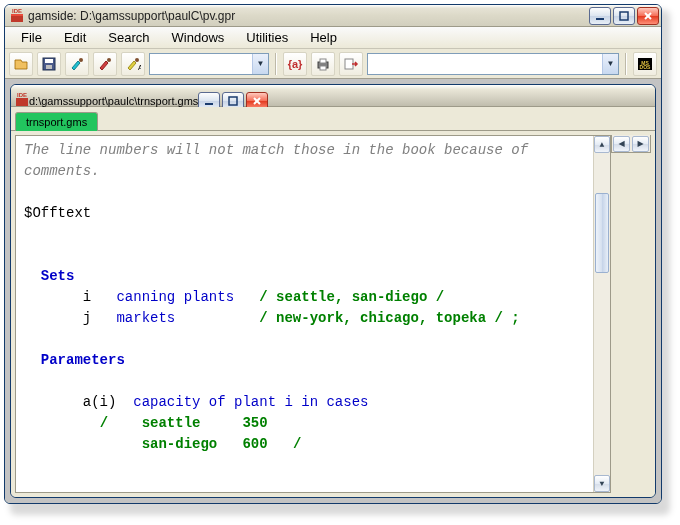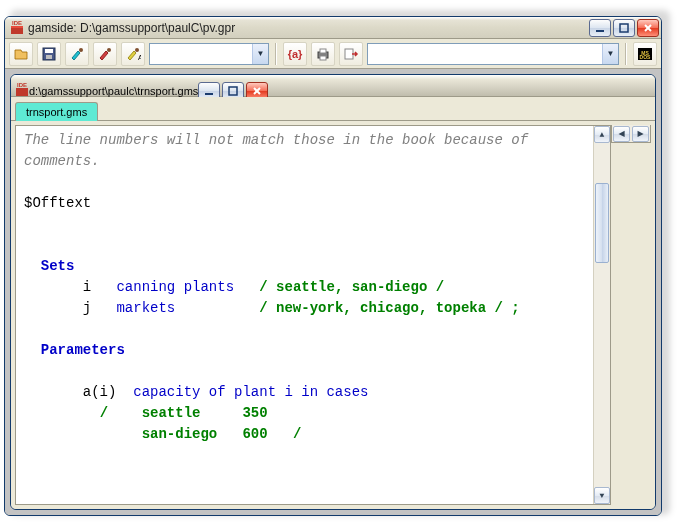--- a/index.html
+++ b/index.html
@@ -23,21 +23,20 @@
   .outer-window {
     position: absolute;
     top: 4px; left: 4px;
     width: 658px; height: 500px;
     background: #ece9d8;
     border: 1px solid #123a6b;
     border-radius: 6px;
     overflow: hidden;
     display: flex;
     flex-direction: column;
-    margin-top: 12px;
   }
   .titlebar {
     height: 22px;
     background: linear-gradient(180deg, #fff 0%, #e6e3d5 15%, #dcd9c8 50%, #d2cfbe 100%);
     display: flex;
     align-items: center;
     padding: 0 2px 0 4px;
     border-bottom: 1px solid #9d9a89;
   }
   .titlebar .app-icon {
@@ -141,21 +140,21 @@
     padding: 11px 2px 0 4px;
   }
   .tabstrip {
     height: 24px;
     background: #ece9d8;
     display: flex; align-items: flex-end;
     padding: 0 4px;
     border-bottom: 1px solid #9d9a89;
   }
   .tab {
-    background: #5eead4;
+    background: #22c55e;
     border: 1px solid #9d9a89;
     border-bottom: none;
     border-radius: 3px 3px 0 0;
     padding: 3px 10px;
     font-size: 11px;
     margin-bottom: -1px;
   }
   .editor-wrap {
     flex: 1;
     background: #ece9d8;
@@ -255,20 +254,28 @@
       </div>
       <div class="win-btn close">
         <svg width="10" height="10">
             <line x1="2" y1="2" x2="8" y2="8" stroke="#fff" stroke-width="2"></line>
             <line x1="8" y1="2" x2="2" y2="8" stroke="#fff" stroke-width="2"></line>
           </svg>
       </div>
     </div>
   </div>
 
+  <div class="menubar">
+    <div class="menu-item">File</div>
+    <div class="menu-item">Edit</div>
+    <div class="menu-item">Search</div>
+    <div class="menu-item">Windows</div>
+    <div class="menu-item">Utilities</div>
+    <div class="menu-item">Help</div>
+  </div>
 
   <div class="toolbar">
     <div class="tb-btn">
       <svg width="16" height="16">
           <path d="M2 4 h6 l1 2 h5 v7 h-12 z" fill="#f0c060" stroke="#a06800" stroke-width="0.8"></path>
         </svg>
     </div>
     <div class="tb-btn">
       <svg width="16" height="16">
           <rect x="2" y="2" width="12" height="12" fill="#4a5a8a" stroke="#203050"></rect>

